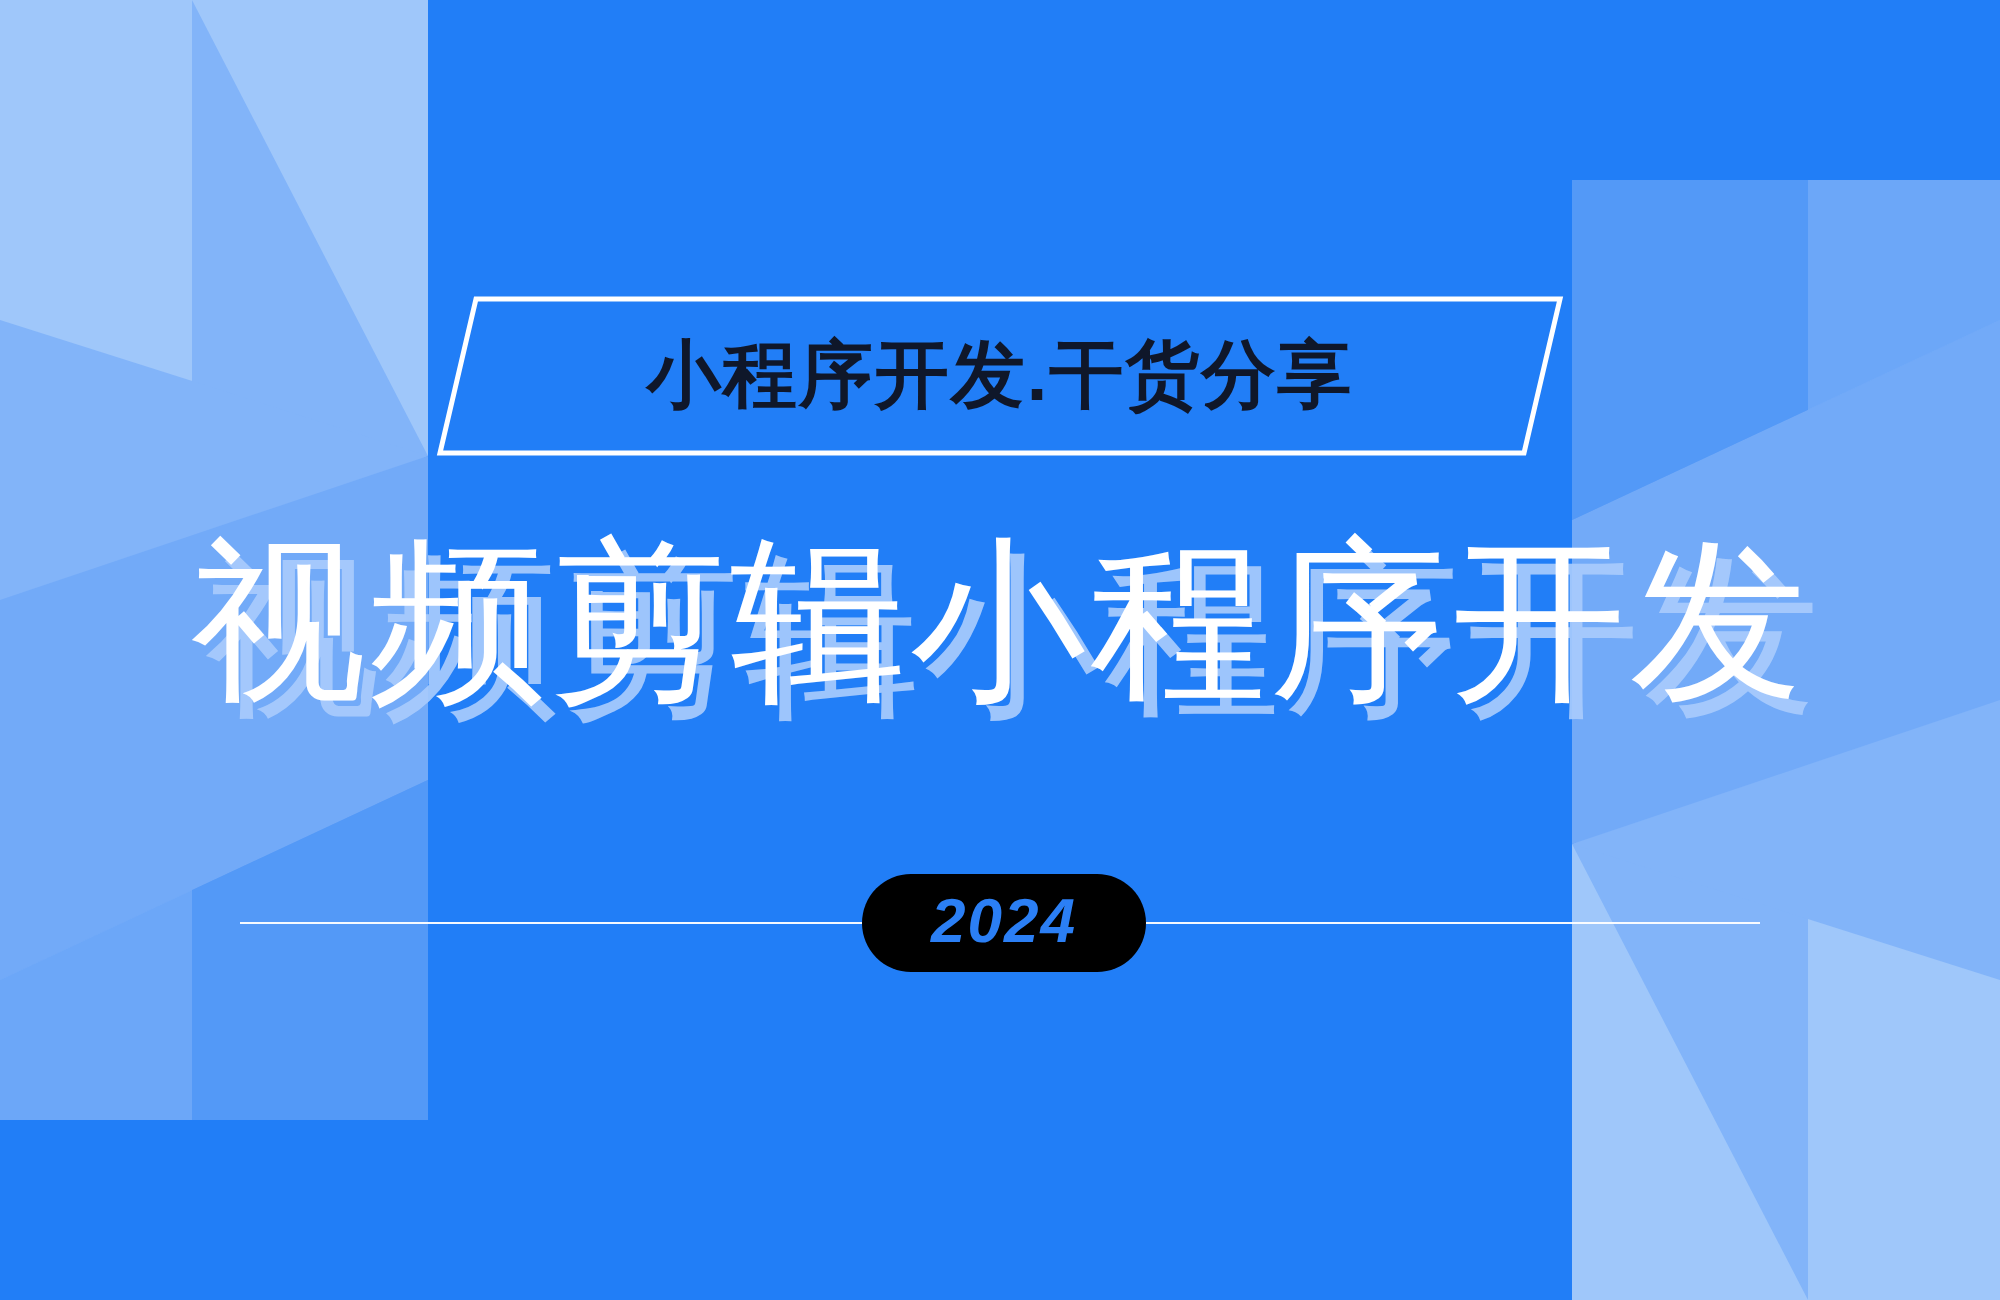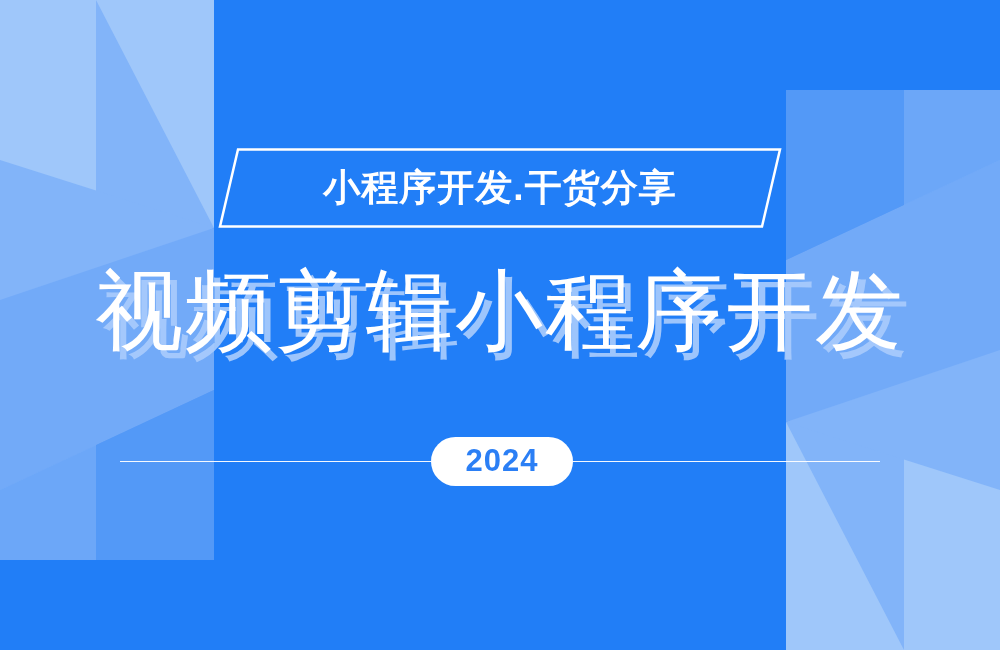--- a/index.html
+++ b/index.html
@@ -45,21 +45,21 @@
   }
   .subtitle-text {
     position: absolute;
     left: 0;
     top: 0;
     width: 1000px;
     height: 80px;
     display: flex;
     align-items: center;
     justify-content: center;
-    color: #ffffff;
+    color: #0f172a;
     font-size: 37px;
     font-weight: bold;
     letter-spacing: 1px;
     white-space: nowrap;
   }
   .subtitle-wrap {
     position: absolute;
     left: 0;
     top: 148px;
     width: 1000px;
@@ -102,30 +102,31 @@
     height: 1px;
     background: #ffffff;
     opacity: 0.95;
   }
   .rule-left { width: 311px; margin-right: 0; }
   .rule-right { width: 307px; margin-left: 0; }
   .year-pill {
     width: 142px;
     height: 49px;
     border-radius: 25px;
-    background: #ffffff;
+    background: #000000;
     color: #2b7ff5;
     font-size: 31px;
     font-weight: bold;
     letter-spacing: 1px;
     display: flex;
     align-items: center;
     justify-content: center;
     flex: 0 0 auto;
     z-index: 2;
+    font-style: italic;
   }
 </style>
 </head>
 <body>
 
 <div class="banner">
 
   <svg class="deco-layer" viewBox="0 0 1000 650" preserveAspectRatio="none" aria-hidden="true">
 
     <rect x="0" y="0" width="96" height="260" fill="#9fc7fa"></rect>

